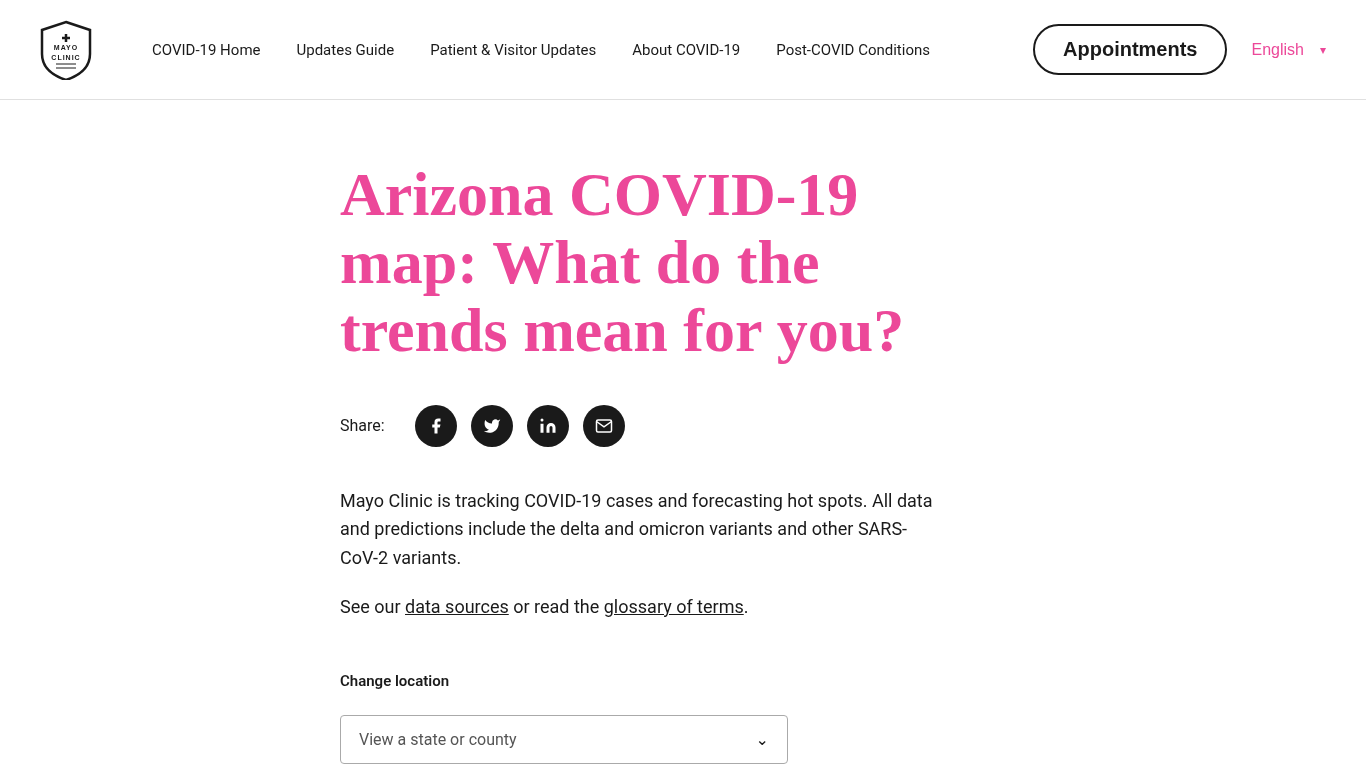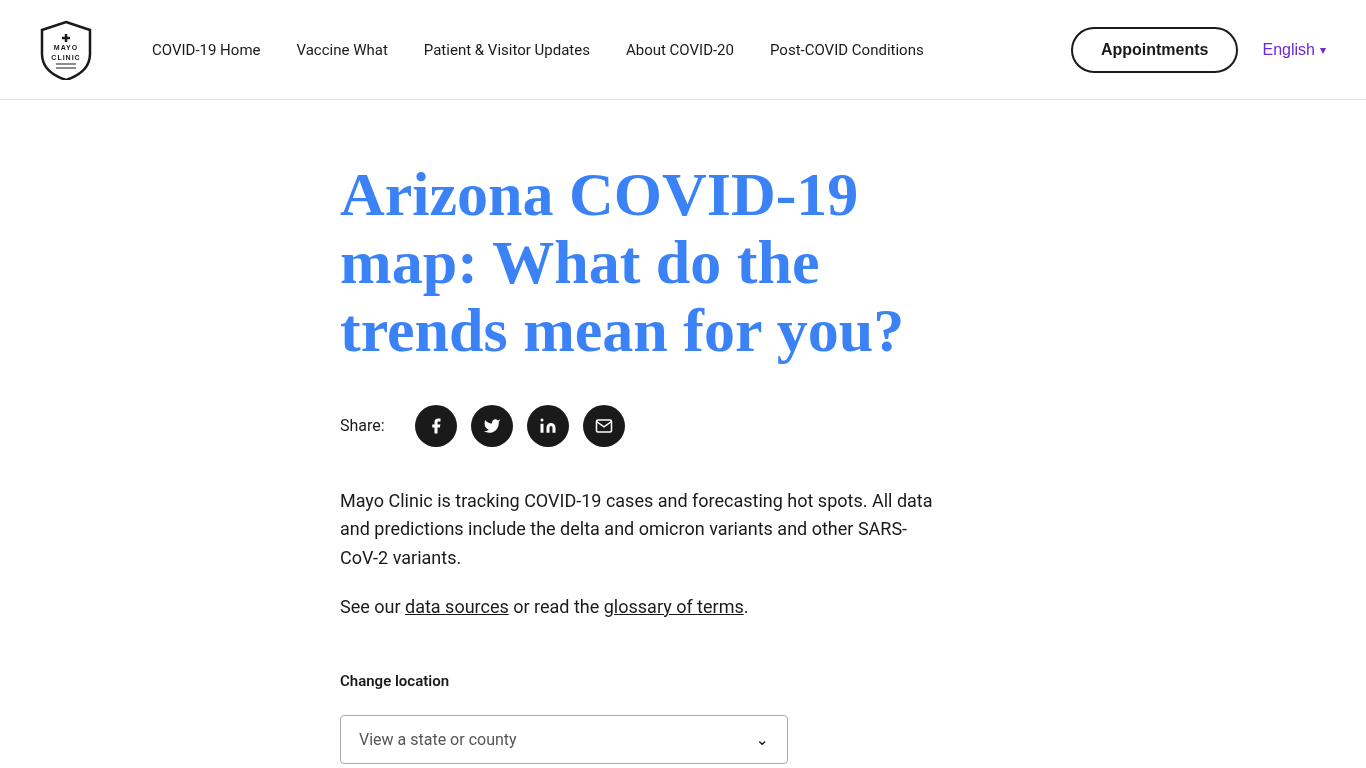--- a/index.html
+++ b/index.html
@@ -63,52 +63,52 @@
       align-items: center;
       gap: 24px;
     }
 
     .appointments-btn {
       border: 2px solid #1a1a1a;
       background: #fff;
       color: #1a1a1a;
       padding: 12px 28px;
       border-radius: 50px;
-      font-size: 16px;
+      font-size: 20px;
       font-weight: 600;
       cursor: pointer;
       white-space: nowrap;
     }
 
     .language-selector {
       display: flex;
       align-items: center;
-      gap: 5px;
-      cursor: pointer;
-      font-size: 16px;
-      color: #6d28d9;
+      gap: 16px;
+      cursor: pointer;
+      font-size: 16px;
+      color: #ec4899;
       background: none;
       border: none;
     }
 
     .chevron-down {
       font-size: 12px;
     }
 
     
     main {
       padding: 60px 40px 60px 340px;
       max-width: 1366px;
     }
 
     .page-title {
       font-size: 62px;
       font-weight: 700;
       line-height: 1.1;
-      color: #3b82f6;
+      color: #ec4899;
       margin-bottom: 40px;
       font-family: Georgia, 'Times New Roman', serif;
       max-width: 650px;
     }
 
     .share-row {
       display: flex;
       align-items: center;
       gap: 30px;
       margin-bottom: 40px;
@@ -204,23 +204,23 @@
         <line x1="26" y1="14" x2="26" y2="22" stroke="#1a1a1a" stroke-width="2.5"></line>
         <line x1="22" y1="18" x2="30" y2="18" stroke="#1a1a1a" stroke-width="2.5"></line>
 
         <line x1="16" y1="44" x2="36" y2="44" stroke="#1a1a1a" stroke-width="1"></line>
         <line x1="16" y1="48" x2="36" y2="48" stroke="#1a1a1a" stroke-width="1"></line>
       </svg>
     </div>
 
     <nav>
       <a href="#">COVID-19 Home</a>
-      <a href="#">Vaccine What</a>
+      <a href="#">Updates Guide</a>
       <a href="#">Patient &amp; Visitor Updates</a>
-      <a href="#">About COVID-20</a>
+      <a href="#">About COVID-19</a>
       <a href="#">Post-COVID Conditions</a>
     </nav>
   </div>
 
   <div class="header-right">
     <button class="appointments-btn">Appointments</button>
     <button class="language-selector">
       <span>English</span>
       <span class="chevron-down">▾</span>
     </button>

